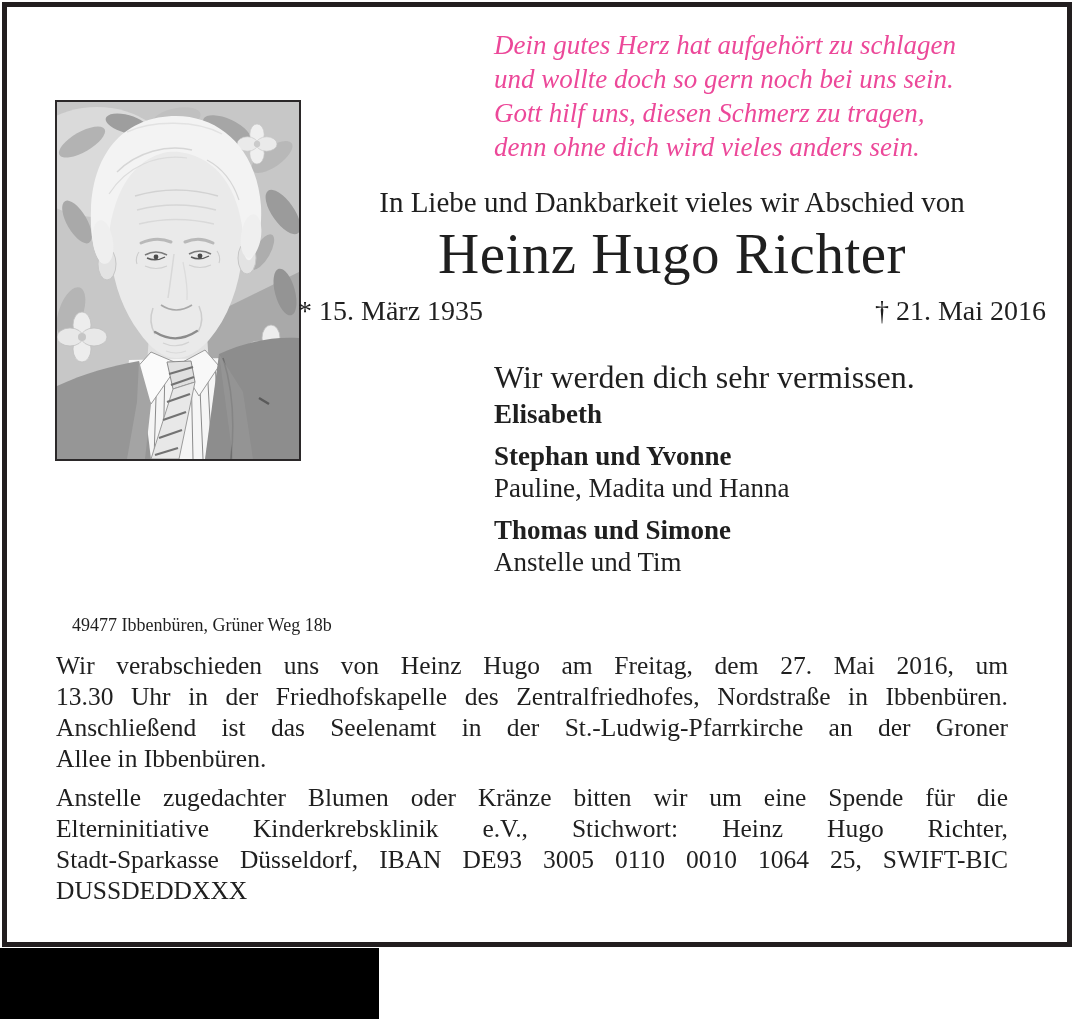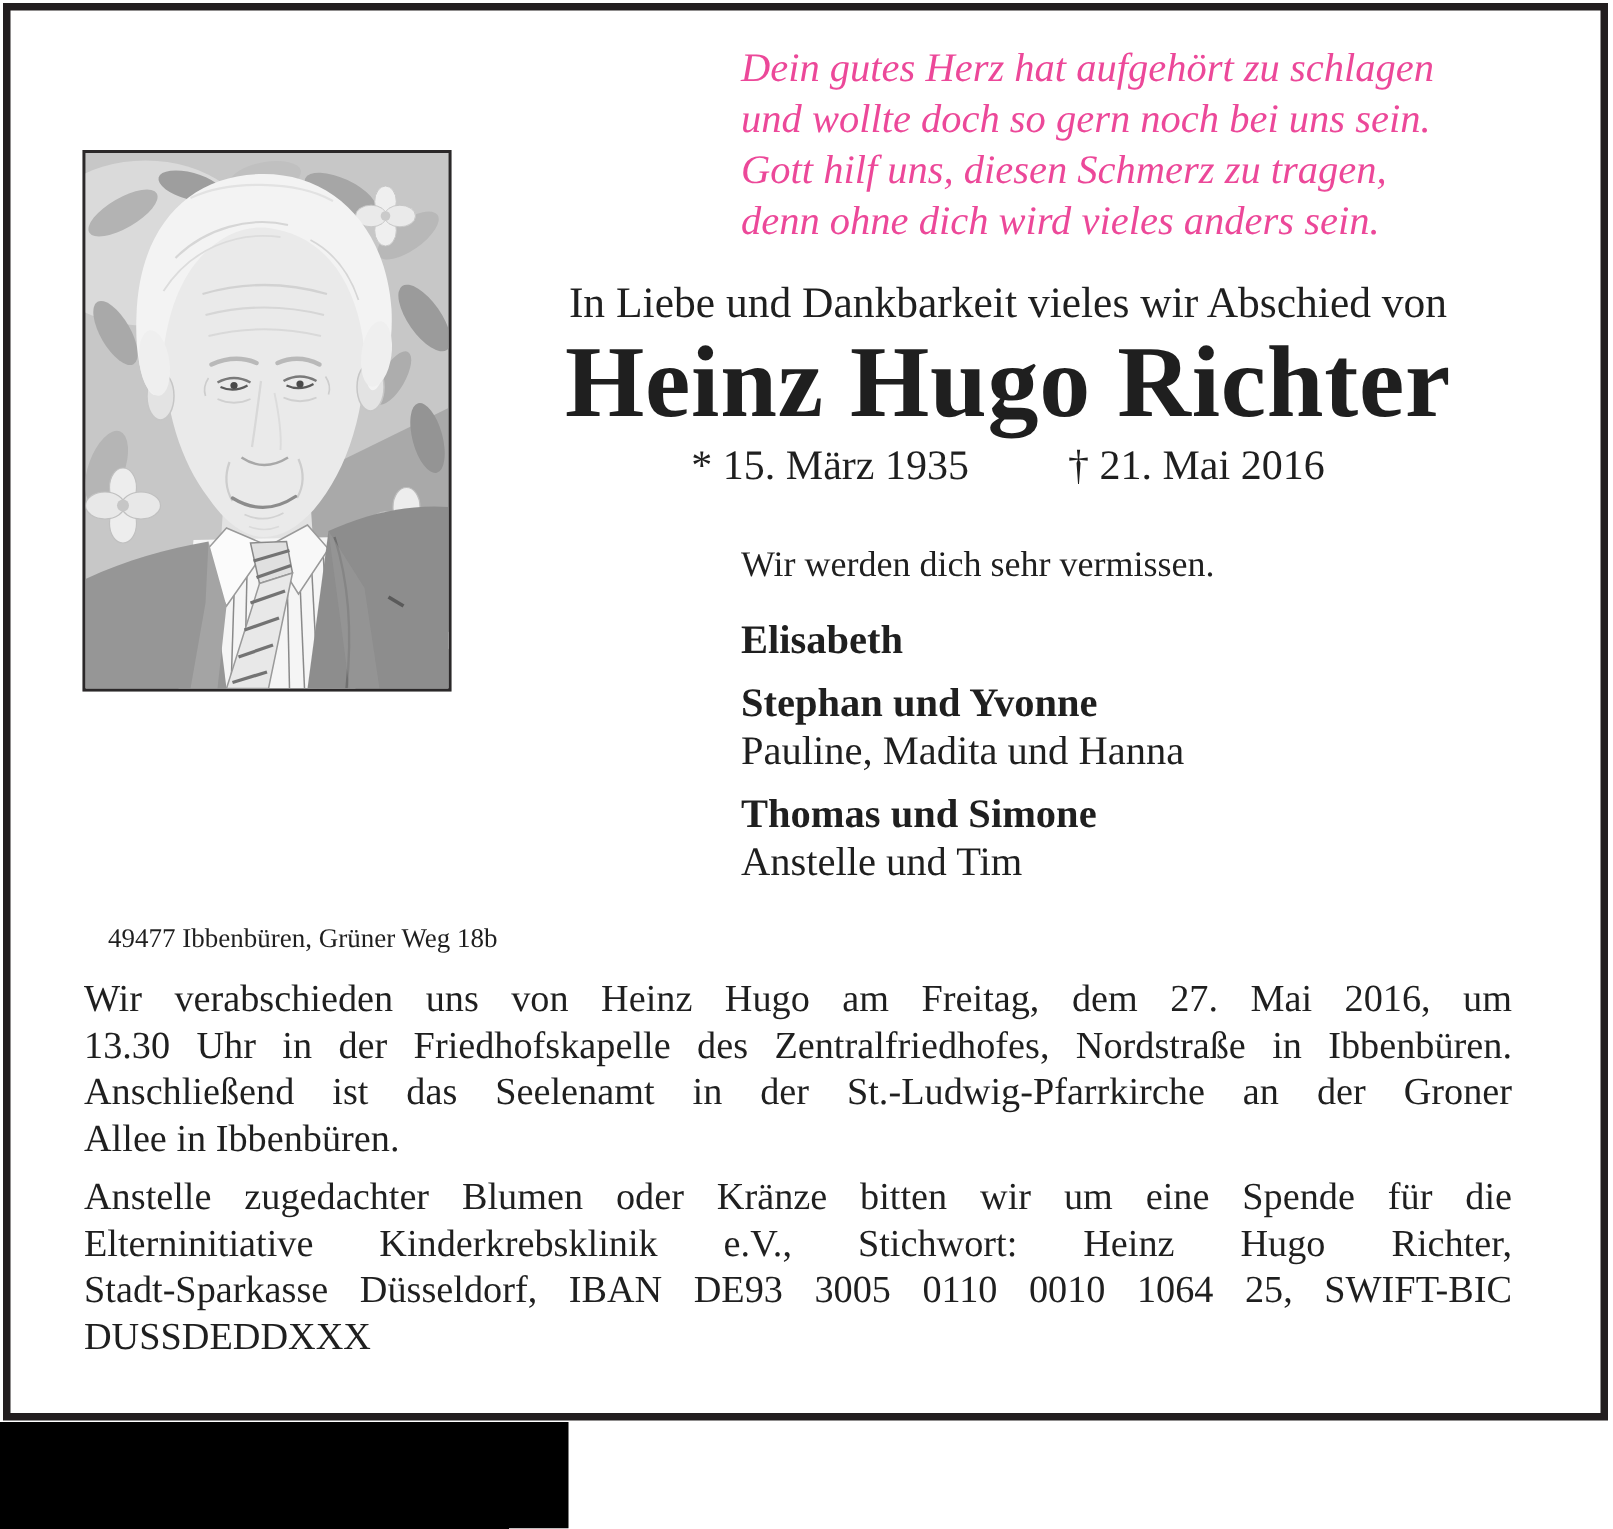--- a/index.html
+++ b/index.html
@@ -58,46 +58,46 @@
     left: 298px;
     top: 184px;
     width: 748px;
     text-align: center;
   }
   .intro {
     font-size: 29px;
     line-height: 36px;
   }
   .deceased-name {
-    font-size: 68px;
+    font-size: 57px;
     line-height: 64px;
     margin-top: 2px;
-    font-weight: bold;
+    font-weight: normal;
     letter-spacing: 0.5px;
   }
   .dates {
     display: flex;
-    justify-content: center;
+    justify-content: space-between;
     gap: 66px;
     font-size: 28px;
     line-height: 34px;
     margin-top: 8px;
   }
 
   
   .farewell-block {
     position: absolute;
     left: 494px;
     top: 360px;
     font-size: 27px;
   }
   .farewell {
-    font-size: 24px;
+    font-size: 32px;
     line-height: 34px;
-    margin-bottom: 16px;
+    margin-bottom: 4px;
   }
   .mourner-group { margin-bottom: 10px; }
   .mourner-name {
     font-weight: bold;
     line-height: 32px;
   }
   .mourner-children { line-height: 32px; }
 
   
   .address {

